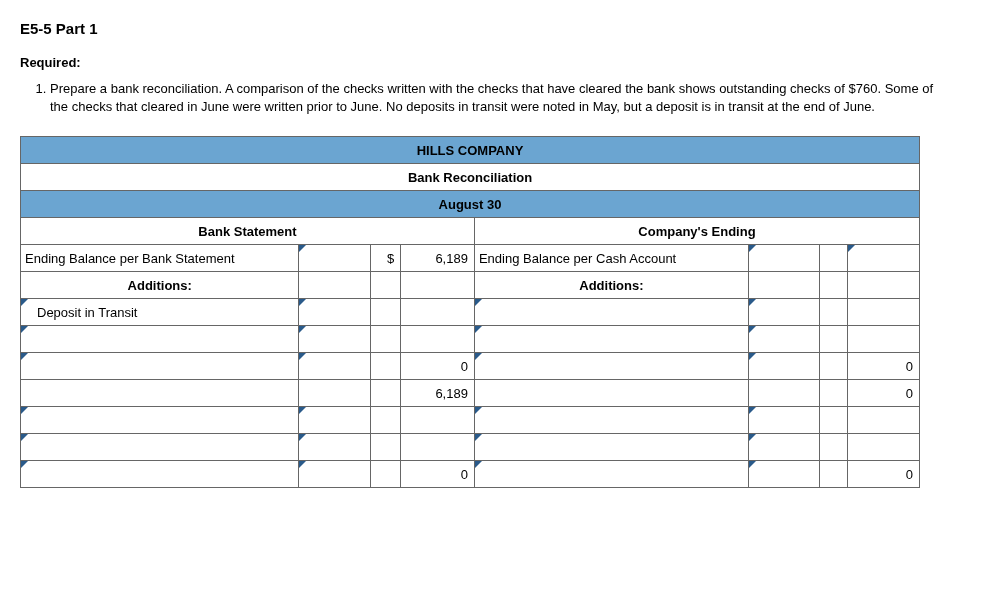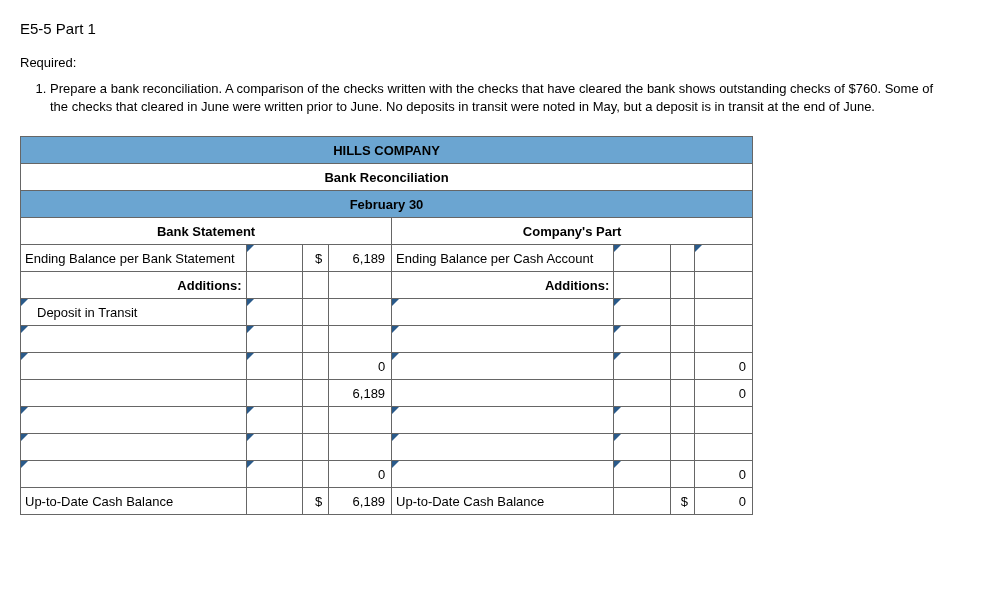--- a/index.html
+++ b/index.html
@@ -5,38 +5,38 @@
     body {
       font-family: Arial, sans-serif;
       font-size: 13px;
       color: #000;
       margin: 0;
       padding: 20px;
       background: #fff;
     }
     h2 {
       font-size: 15px;
-      font-weight: normal;
+      font-weight: bold;
       margin: 0 0 18px 0;
     }
     .required {
-      font-weight: normal;
+      font-weight: bold;
       margin-bottom: 6px;
     }
     .instruction {
       margin: 0 0 20px 0;
       line-height: 1.4;
     }
     .instruction ol {
       margin: 10px;
       padding-left: 20px;
     }
     table {
       border-collapse: collapse;
-      width: 733px;
+      width: 900px;
     }
     td {
       border: 1px solid #666;
       height: 22px;
       padding: 2px 4px;
       vertical-align: middle;
       font-size: 13px;
       position: relative;
     }
     .blue {
@@ -44,21 +44,21 @@
       text-align: center;
       font-weight: bold;
     }
     .header-row td {
       background: #fff;
       text-align: center;
       font-weight: bold;
     }
     .label {
       font-weight: bold;
-      text-align: right;
+      text-align: center;
     }
     .indent {
       padding-left: 16px;
       font-weight: normal;
     }
     .num {
       text-align: right;
       padding-right: 6px;
     }
     .corner {
@@ -99,25 +99,25 @@
 
 <table>
   <tbody>
       <tr>
     <td class="blue" colspan="8">HILLS COMPANY</td>
   </tr>
   <tr class="header-row">
     <td colspan="8">Bank Reconciliation</td>
   </tr>
   <tr>
-    <td class="blue" colspan="8">February 30</td>
+    <td class="blue" colspan="8">August 30</td>
   </tr>
   <tr class="header-row">
     <td colspan="4">Bank Statement</td>
-    <td colspan="4">Company's Part</td>
+    <td colspan="4">Company's Ending</td>
   </tr>
 
   <tr>
     <td class="col-label">Ending Balance per Bank Statement</td>
     <td class="col-mid1 input-cell">
           <span class="corner"></span>
         </td>
     <td class="col-mid2 num">$</td>
     <td class="col-amt num">6,189</td>
     <td class="col-label2">Ending Balance per Cash Account</td>
@@ -251,24 +251,14 @@
     <td class="input-cell">
           <span class="corner"></span>
         </td>
     <td class="input-cell">
           <span class="corner"></span>
         </td>
     <td></td>
     <td class="num">0</td>
   </tr>
 
-  <tr>
-    <td>Up-to-Date Cash Balance</td>
-    <td></td>
-    <td class="num">$</td>
-    <td class="num">6,189</td>
-    <td>Up-to-Date Cash Balance</td>
-    <td></td>
-    <td class="num">$</td>
-    <td class="num">0</td>
-  </tr>
 </tbody>
   </table>
 
 </body></html>

